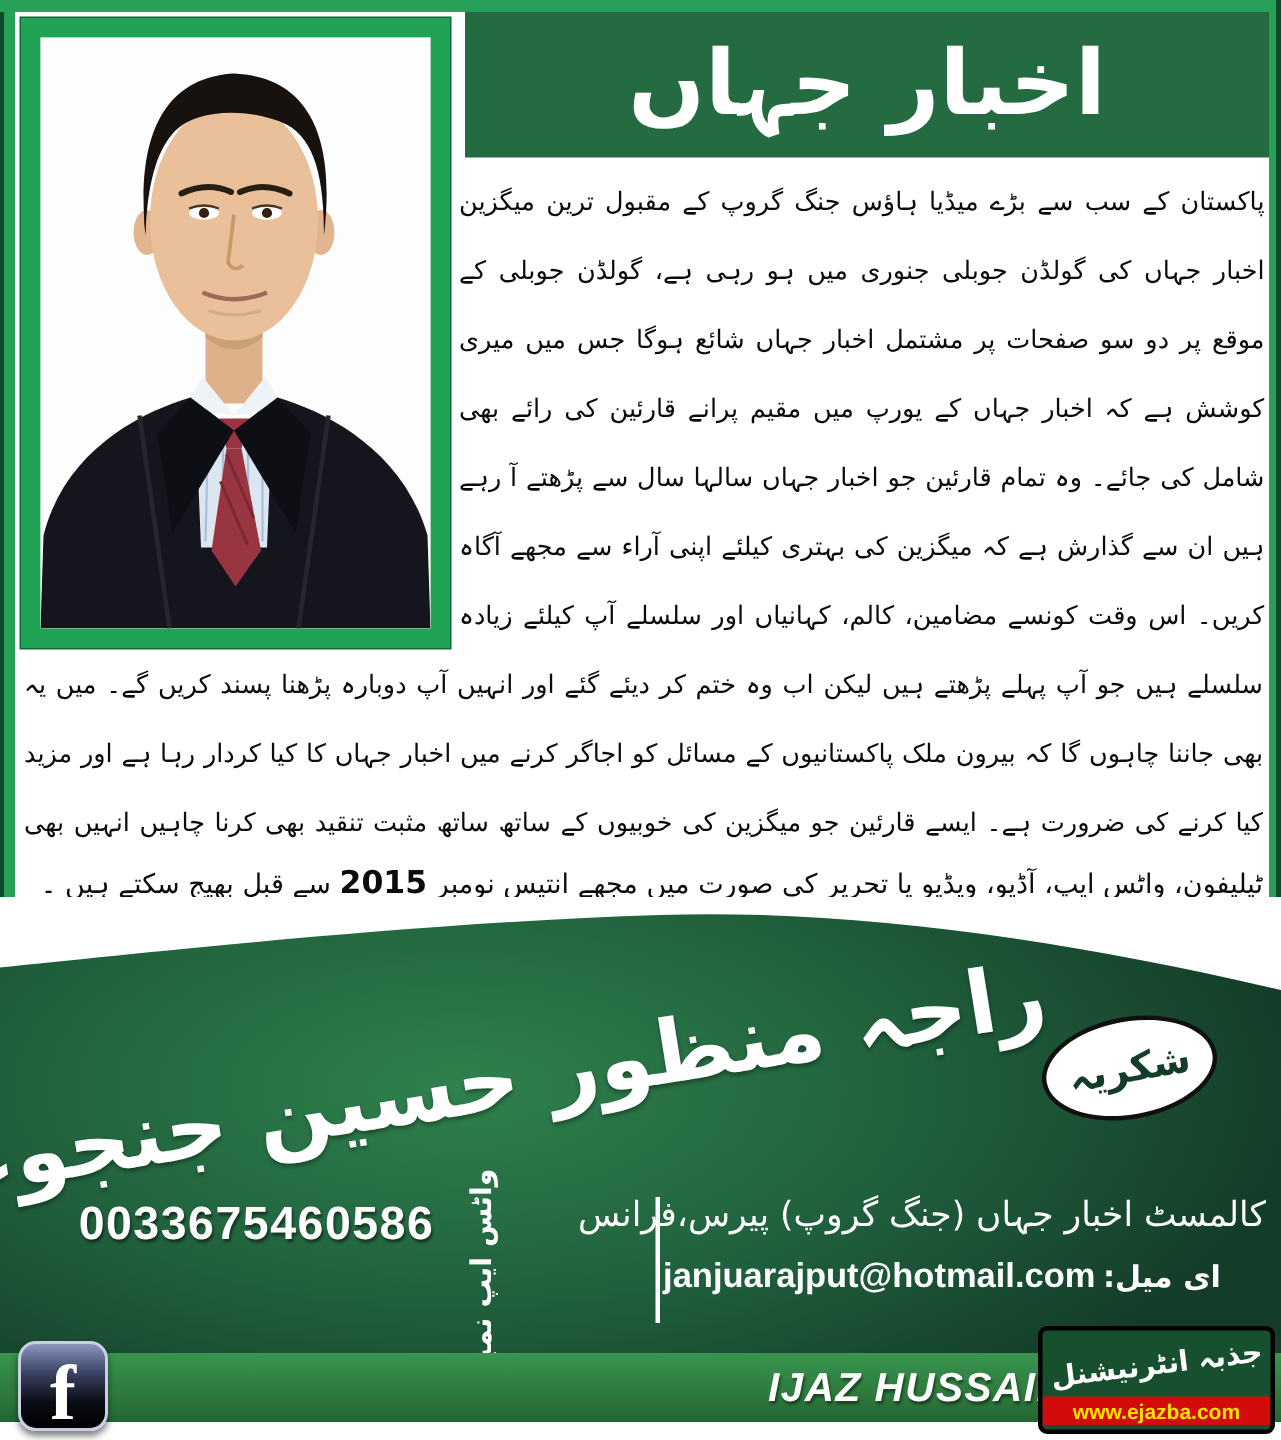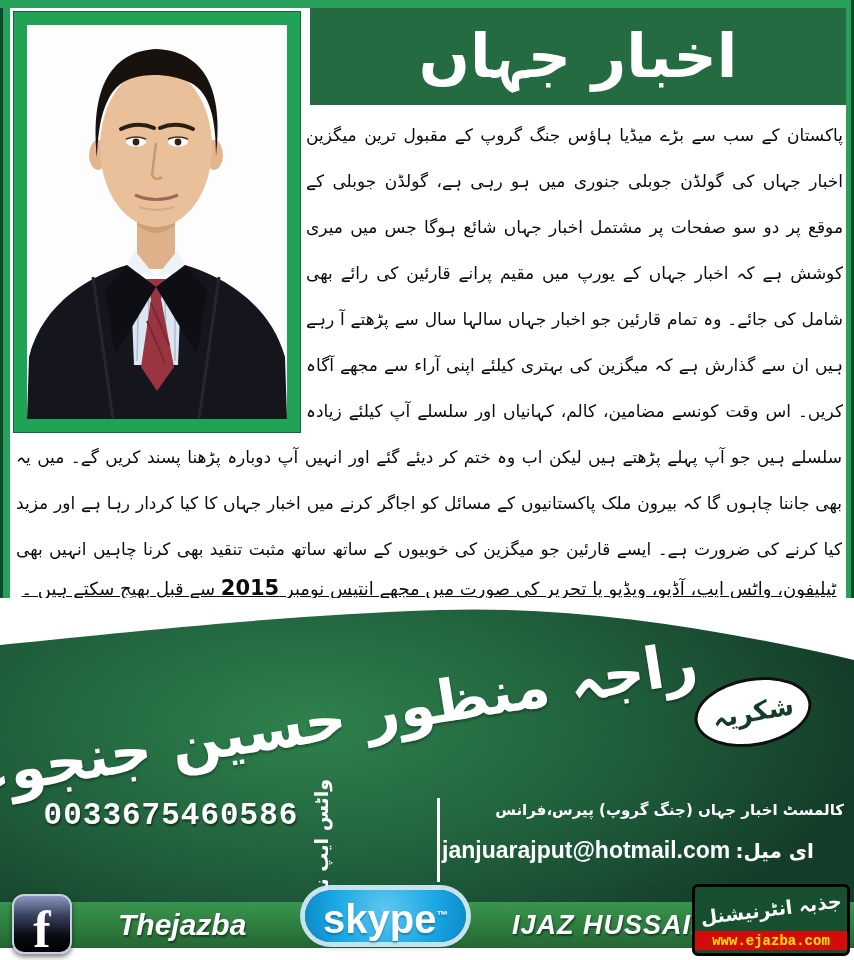--- a/index.html
+++ b/index.html
@@ -33,21 +33,21 @@
   .para-a{
     position:absolute;left:306px;top:112px;width:537px;height:322px;
     font-size:17px;line-height:46px;text-align:justify;overflow:hidden;
   }
   .para-b{
     position:absolute;left:16px;top:434px;width:826px;height:140px;
     font-size:17px;line-height:46px;text-align:justify;overflow:hidden;
   }
   .para-c{
     position:absolute;left:16px;top:576px;width:826px;height:36px;
-    font-size:18px;text-align:center;overflow:hidden;text-decoration:underline;
+    font-size:18px;overflow:hidden;
   }
   .para-c .year{font-weight:bold;font-size:21px;}
 
   
   .band{
     position:absolute;left:0;top:598px;width:854px;height:304px;
     background:radial-gradient(ellipse 560px 260px at 36% 42%, #2f814d 0%, #20603c 55%, #143d29 100%);
   }
   .band-curve{position:absolute;left:0;top:0;width:854px;height:70px;}
   .band-name{
@@ -58,32 +58,32 @@
   .thanks-oval{
     position:absolute;left:694px;top:80px;width:112px;height:62px;
     background:#fff;border:3px solid #101010;border-radius:50%;
     display:flex;align-items:center;justify-content:center;
     transform:rotate(-10deg);
   }
   .thanks-oval span{color:#143d29;font-weight:bold;font-size:26px;direction:rtl;}
 
   .phones{
     position:absolute;left:28px;top:198px;width:286px;text-align:center;color:#fff;
-    font-family:Liberation Mono, monospace;font-weight:bold;font-size:31px;line-height:40px;
+    font-family:Liberation Sans, sans-serif;font-weight:bold;font-size:31px;line-height:40px;
     text-shadow:1px 2px 2px rgba(0,0,0,.5);letter-spacing:1px;
   }
   .whatsapp-label{
     position:absolute;left:262px;top:222px;width:118px;height:36px;
     transform:rotate(-90deg);color:#fff;font-size:19px;font-weight:bold;
     direction:rtl;text-align:center;line-height:36px;white-space:nowrap;
   }
   .v-divider{position:absolute;left:437px;top:200px;width:3px;height:84px;background:#fff;}
   .columnist{
     position:absolute;left:452px;top:192px;width:392px;height:40px;
-    color:#fff;font-size:15px;font-weight:bold;direction:rtl;text-align:right;line-height:40px;white-space:nowrap;
+    color:#fff;font-size:23px;font-weight:normal;direction:rtl;text-align:center;line-height:40px;white-space:nowrap;
   }
   .email-line{
     position:absolute;left:432px;top:232px;width:392px;height:40px;
     color:#fff;direction:rtl;text-align:center;line-height:40px;white-space:nowrap;
   }
   .email-line .lbl{font-size:20px;font-weight:bold;}
   .email-line .addr{font-family:"Liberation Sans",sans-serif;font-weight:bold;font-size:23px;direction:ltr;unicode-bidi:embed;}
 
   
   .social-bar{
@@ -118,21 +118,21 @@
   .ejazba-logo{
     position:absolute;right:4px;top:-18px;width:152px;height:66px;
     background:#17502e;border:3px solid #000;border-radius:6px;overflow:hidden;
   }
   .ejazba-top{
     height:44px;display:flex;align-items:center;justify-content:center;
     color:#fff;font-weight:bold;font-size:19px;direction:rtl;transform:rotate(-7deg);white-space:nowrap;
   }
   .ejazba-strip{
     height:19px;background:#d40b0b;display:flex;align-items:center;justify-content:center;
-    color:#ffe400;font-family:Liberation Mono, monospace;font-weight:bold;font-size:14px;
+    color:#ffe400;font-family:Liberation Sans, sans-serif;font-weight:bold;font-size:14px;
   }
 </style>
 </head>
 <body>
 
 <div class="poster">
 
   <div class="frame-left"></div>
   <div class="frame-top"></div>
   <div class="frame-right"></div>
@@ -218,24 +218,20 @@
     <div class="email-line">
       <span class="lbl">ای میل:</span>
       <span class="addr">janjuarajput@hotmail.com</span>
     </div>
   </div>
 
   <div class="social-bar">
     <div class="fb-icon">
       <span>f</span>
     </div>
-    <div class="thejazba">Thejazba</div>
-    <div class="skype-logo">
-      <span>skype</span><sup>™</sup>
-    </div>
     <div class="ijaz">IJAZ HUSSAIN</div>
     <div class="ejazba-logo">
       <div class="ejazba-top">جذبہ انٹرنیشنل</div>
       <div class="ejazba-strip">www.ejazba.com</div>
     </div>
   </div>
 
 </div>
 
 </body></html>

